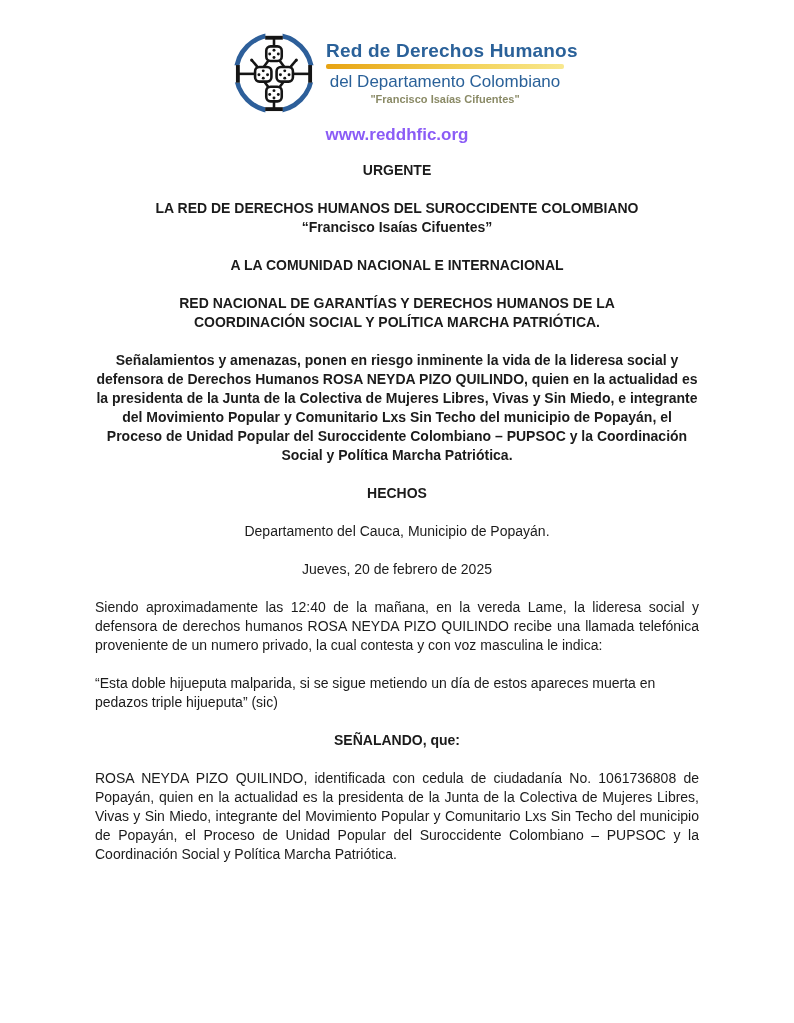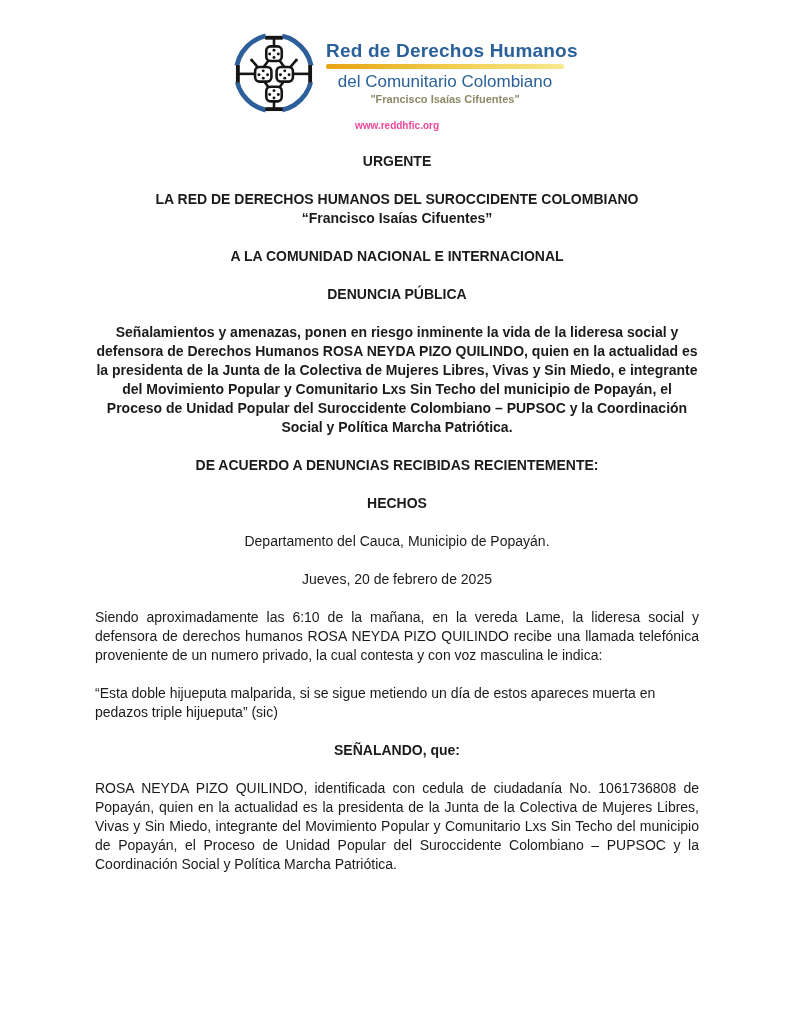--- a/index.html
+++ b/index.html
@@ -48,23 +48,24 @@
     line-height: 20px;
     white-space: nowrap;
   }
   .logo-quote {
     color: #8a8a66;
     font-size: 11px;
     line-height: 14px;
     font-weight: bold;
   }
   .site-url {
+    margin-top: 9px;
     font-weight: bold;
-    font-size: 10px;
-    color: #ec4899;
+    font-size: 17px;
+    color: #8b5cf6;
   }
   
   .doc {
     width: 604px;
     margin: 16px auto;
     margin-top: 17px;
   }
   .doc p { margin-bottom: 19px; }
   .h {
     text-align: center;
@@ -131,49 +132,49 @@
             <circle cx="45" cy="75" r="1.7"></circle>
             <circle cx="55" cy="75" r="1.7"></circle>
             <circle cx="50" cy="79" r="1.7"></circle>
           <circle cx="24" cy="35" r="1.8"></circle>
             <circle cx="76" cy="35" r="1.8"></circle>
         </g>
       </svg>
       <div class="logo-text">
         <div class="logo-title">Red de Derechos Humanos</div>
         <div class="logo-bar"></div>
-        <div class="logo-subtitle">del Comunitario Colombiano</div>
+        <div class="logo-subtitle">del Departamento Colombiano</div>
         <div class="logo-quote">"Francisco Isaías Cifuentes"</div>
       </div>
     </div>
     <div class="site-url">www.reddhfic.org</div>
   </header>
 
   <main class="doc">
     <p class="h">URGENTE</p>
 
     <p class="h"><span>LA RED DE DERECHOS HUMANOS DEL SUROCCIDENTE COLOMBIANO</span><br>
       <span>“Francisco Isaías Cifuentes”</span></p>
 
     <p class="h">A LA COMUNIDAD NACIONAL E INTERNACIONAL</p>
 
+    <p class="h pre">RED NACIONAL DE GARANTÍAS Y DERECHOS HUMANOS DE LA
+COORDINACIÓN SOCIAL Y POLÍTICA MARCHA PATRIÓTICA.</p>
 
-    <p class="h">DENUNCIA PÚBLICA</p>
 
     <p class="h">Señalamientos y amenazas, ponen en riesgo inminente la vida de la lideresa social y defensora de Derechos Humanos ROSA NEYDA PIZO QUILINDO, quien en la actualidad es la presidenta de la Junta de la Colectiva de Mujeres Libres, Vivas y Sin Miedo, e integrante del Movimiento Popular y Comunitario Lxs Sin Techo del municipio de Popayán, el Proceso de Unidad Popular del Suroccidente Colombiano – PUPSOC y la Coordinación Social y Política Marcha Patriótica.</p>
 
-    <p class="h">DE ACUERDO A DENUNCIAS RECIBIDAS RECIENTEMENTE:</p>
 
     <p class="h">HECHOS</p>
 
     <p class="center">Departamento del Cauca, Municipio de Popayán.</p>
 
     <p class="center"><span class="underline">Jueves, 20 de febrero de 2025</span></p>
 
-    <p class="justify">Siendo aproximadamente las 6:10 de la mañana, en la vereda Lame, la lideresa social y defensora de derechos humanos ROSA NEYDA PIZO QUILINDO recibe una llamada telefónica proveniente de un numero privado, la cual contesta y con voz masculina le indica:</p>
+    <p class="justify">Siendo aproximadamente las 12:40 de la mañana, en la vereda Lame, la lideresa social y defensora de derechos humanos ROSA NEYDA PIZO QUILINDO recibe una llamada telefónica proveniente de un numero privado, la cual contesta y con voz masculina le indica:</p>
 
     <p class="italic">“Esta doble hijueputa malparida, si se sigue metiendo un día de estos apareces muerta en pedazos triple hijueputa” (sic)</p>
 
 
     <p class="h">SEÑALANDO, que:</p>
 
     <p class="justify">ROSA NEYDA PIZO QUILINDO, identificada con cedula de ciudadanía No. 1061736808 de Popayán, quien en la actualidad es la presidenta de la Junta de la Colectiva de Mujeres Libres, Vivas y Sin Miedo, integrante del Movimiento Popular y Comunitario Lxs Sin Techo del municipio de Popayán, el Proceso de Unidad Popular del Suroccidente Colombiano – PUPSOC y la Coordinación Social y Política Marcha Patriótica.</p>
   </main>
 
 </div>

